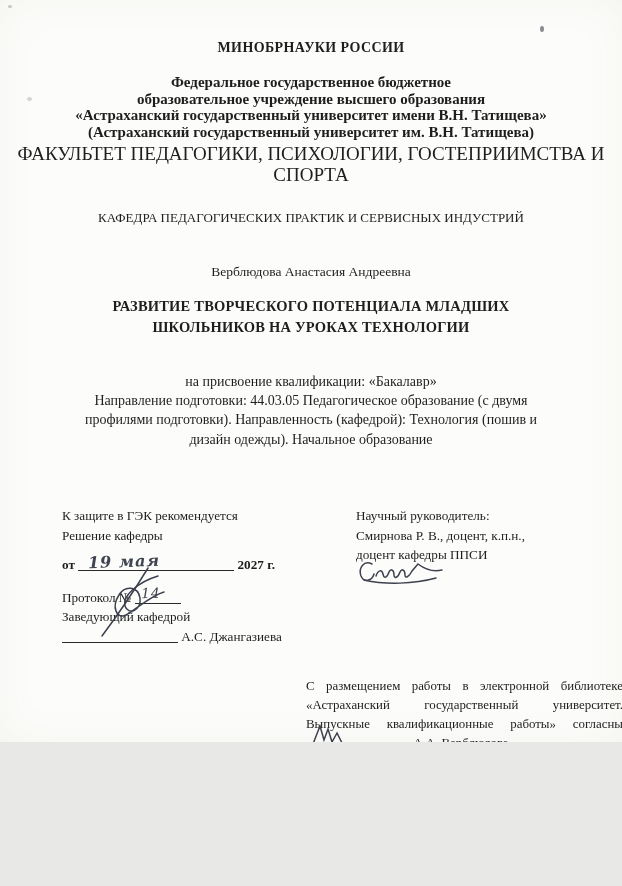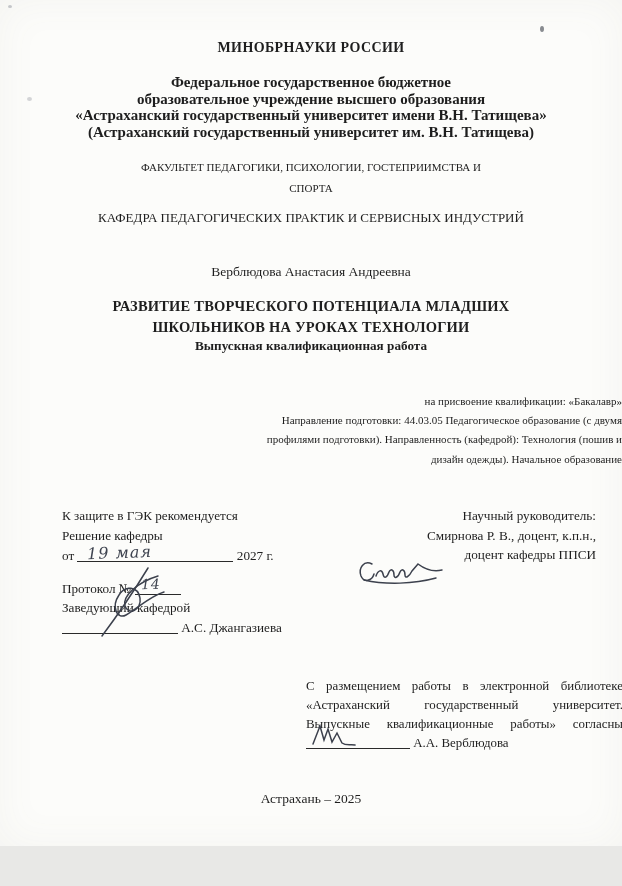--- a/index.html
+++ b/index.html
@@ -1,38 +1,38 @@
 <!DOCTYPE html>
 <html><head>
 <meta charset="utf-8">
 <style>
   html,body{margin:0;padding:0;}
   body{background:#e8e8e6;}
   .page{
     position:relative;
-    width:622px;height:846px;
+    width:622px;height:742px;
     margin:0 auto;
     background:#fcfcfa;
     font-family:"Liberation Serif", serif;
     color:#1e1e1e;
     overflow:hidden;
     box-shadow:inset 0 0 40px rgba(120,115,100,0.06);
   }
   .blk{position:absolute;}
   .center{left:0;right:0;text-align:center;}
   .ministry{top:40px;font-weight:bold;font-size:14px;letter-spacing:0.4px;}
   .institution{top:74px;font-weight:bold;font-size:15px;line-height:16.5px;}
-  .faculty{top:157px;font-size:11px;line-height:21px;}
+  .faculty{top:143px;font-size:19px;line-height:21px;}
   .department{top:210px;font-size:13px;}
   .author{top:264px;font-size:13.5px;}
   .vkr-title{top:289px;font-weight:bold;font-size:14.5px;line-height:21px;letter-spacing:0.2px;margin-top:7px;}
   .worktype{top:338px;font-weight:bold;font-size:13.2px;}
-  .program{top:392px;font-size:11px;line-height:19.2px;text-align:right;}
+  .program{top:372px;font-size:14px;line-height:19.2px;}
   .approval{top:506px;left:62px;width:250px;font-size:13.2px;line-height:19.5px;}
-  .supervisor{top:506px;left:356px;width:240px;font-size:13.2px;line-height:19.5px;text-align:right;}
+  .supervisor{top:506px;left:356px;width:240px;font-size:13.2px;line-height:19.5px;}
   .consent{top:677px;left:282px;width:317px;font-size:12.9px;line-height:19px;margin-left:24px;}
   .consent .just{text-align:justify;text-align-last:justify;}
   .footer{top:791px;font-size:13.5px;}
   .uline{
     display:inline-block;
     border-bottom:1px solid #2a2a2a;
     height:14px;
     position:relative;
     vertical-align:-2px;
   }
@@ -43,21 +43,21 @@
     font-size:16px;
     position:absolute;
     left:10px;bottom:-1px;
     transform:rotate(-2deg);
     white-space:nowrap;
     letter-spacing:1px;
   }
   .hw-num{font-size:14px;left:6px;}
   .sig{position:absolute;pointer-events:none;}
   .sig path{fill:none;stroke:#3c414d;stroke-width:1.5;stroke-linecap:round;}
-  .dateline{margin-top:1px;}
+  .dateline{margin-top:10px;font-weight:bold;}
   .speck{position:absolute;border-radius:50%;}
   .speck1{left:540px;top:26px;width:4px;height:6px;background:#6b6f76;opacity:.8;}
   .speck2{left:613px;top:858px;width:7px;height:10px;background:#7a6a55;opacity:.85;border-radius:40% 60% 50% 50%;}
   .speck3{left:8px;top:5px;width:4px;height:3px;background:#c4c6c9;}
   .speck4{left:27px;top:97px;width:5px;height:4px;background:#d3d4d6;}
 </style>
 </head>
 <body>
 
 <div class="page">
@@ -78,21 +78,20 @@
 
   <div class="blk center department">КАФЕДРА ПЕДАГОГИЧЕСКИХ ПРАКТИК И СЕРВИСНЫХ ИНДУСТРИЙ</div>
 
   <div class="blk center author">Верблюдова Анастасия Андреевна</div>
 
   <div class="blk center vkr-title">
     <div>РАЗВИТИЕ ТВОРЧЕСКОГО ПОТЕНЦИАЛА МЛАДШИХ</div>
     <div>ШКОЛЬНИКОВ НА УРОКАХ ТЕХНОЛОГИИ</div>
   </div>
 
-  <div class="blk center worktype">Выпускная квалификационная работа</div>
 
   <div class="blk center program">
     <div>на присвоение квалификации: «Бакалавр»</div>
     <div>Направление подготовки: 44.03.05 Педагогическое образование (с двумя</div>
     <div>профилями подготовки). Направленность (кафедрой): Технология (пошив и</div>
     <div>дизайн одежды). Начальное образование</div>
   </div>
 
   <div class="blk approval">
     <div>К защите в ГЭК рекомендуется</div>

